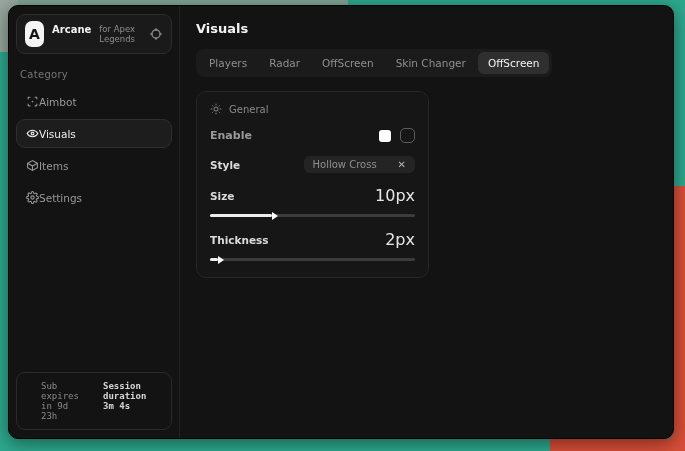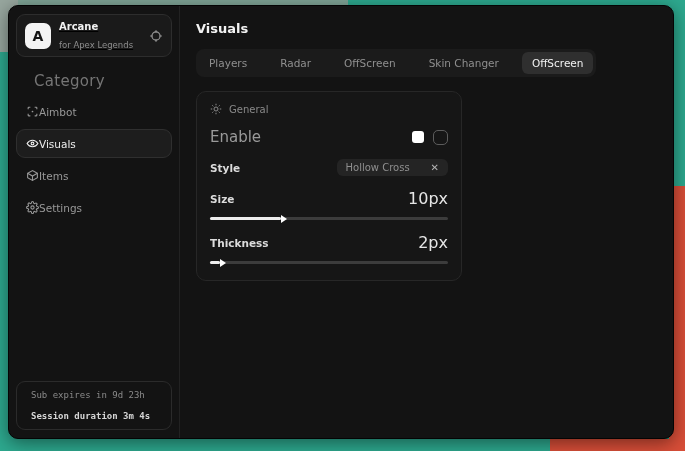--- a/index.html
+++ b/index.html
@@ -29,66 +29,66 @@
   }
   .header-card {
     border:1px solid #2d2d2d; background:#1a1a1a; border-radius:9px;
     padding:6px 8px; display:flex; align-items:center; gap:8px;
   }
   .logo {
     width:26px; height:26px; background:#f4f4f4; color:#161616;
     border-radius:7px; display:flex; align-items:center; justify-content:center;
     font-weight:bold; font-size:14px;
   }
-  .app-meta { display:flex; flex-direction:column; gap:8px;text-decoration:underline; }
+  .app-meta { display:flex; flex-direction:row; gap:8px; }
   .app-name { font-size:10px; font-weight:bold; color:#f2f2f2; }
   .app-sub  { font-size:8.5px; color:#8d8d8d; }
   .target-btn { margin-left:auto; color:#9a9a9a; display:flex; cursor:pointer; }
 
-  .category { font-size:15px; color:#757575; margin:15px 6px 7px 18px; letter-spacing:.3px; }
+  .category { font-size:10px; color:#757575; margin:15px 6px 7px 4px; letter-spacing:.3px; }
 
   .nav-item {
     display:flex; align-items:center; 
     padding:7px 9px; margin-bottom:3px;
     color:#989898; font-size:10.5px;
     border-radius:9px; border:1px solid transparent; cursor:pointer;
   }
   .nav-item .nav-icon { display:flex; color:inherit; }
   .nav-item.selected { background:#1d1d1d; border-color:#2f2f2f; color:#ededed; }
 
   .footer-card {
     margin-top:auto; border:1px solid #2b2b2b; border-radius:9px;
-    padding:8px 14px; display:flex; flex-direction:column; gap:11px;
+    padding:8px 24px; display:flex; flex-direction:row; gap:20px;
     font-family:"DejaVu Sans Mono", monospace; font-size:9px;
   }
   .footer-line1 { color:#8a8a8a; }
   .footer-line2 { color:#d6d6d6;font-weight:bold; }
 
   
   .main { flex:1; padding:15px 16px; }
   .page-title { font-size:13px; font-weight:bold; color:#f2f2f2; }
 
   .tabbar {
-    display:inline-flex; align-items:center; gap:13px;
+    display:inline-flex; align-items:center; gap:2px;
     background:#1b1b1b; border-radius:8px; padding:3px; margin-top:13px;
   }
   .tab {
     padding:5px 10px; font-size:10.5px; color:#8f8f8f;
     border-radius:6px; cursor:pointer; white-space:nowrap;
   }
   .tab.selected { background:#2f2f2f; color:#f2f2f2; }
 
   .card {
-    margin-top:14px; width:266px;
+    margin-top:14px; width:233px;
     background:#161616; border:1px solid #272727; border-radius:10px;
     padding:11px 13px 16px 13px;
   }
   .card-header { display:flex; align-items:center; gap:7px; color:#8a8a8a; font-size:10px; }
   .row { display:flex; justify-content:space-between; align-items:center; margin-top:13px; }
-  .lbl-dim    { font-size:15px; color:#9a9a9a; }
+  .lbl-dim    { font-size:11px; color:#9a9a9a;font-weight:bold; }
   .lbl-bright { font-size:10.5px; color:#dcdcdc; font-weight:bold; }
   .val { font-size:16px; color:#e6e6e6;text-align:center; }
 
   .enable-controls { display:flex; align-items:center; gap:9px; }
   .swatch { width:12px; height:12px; border-radius:3px; cursor:pointer; }
   .checkbox {
     width:15px; height:15px; border:1.5px solid #5c5c5c; border-radius:5px;
     background:transparent; cursor:pointer;
   }
 

